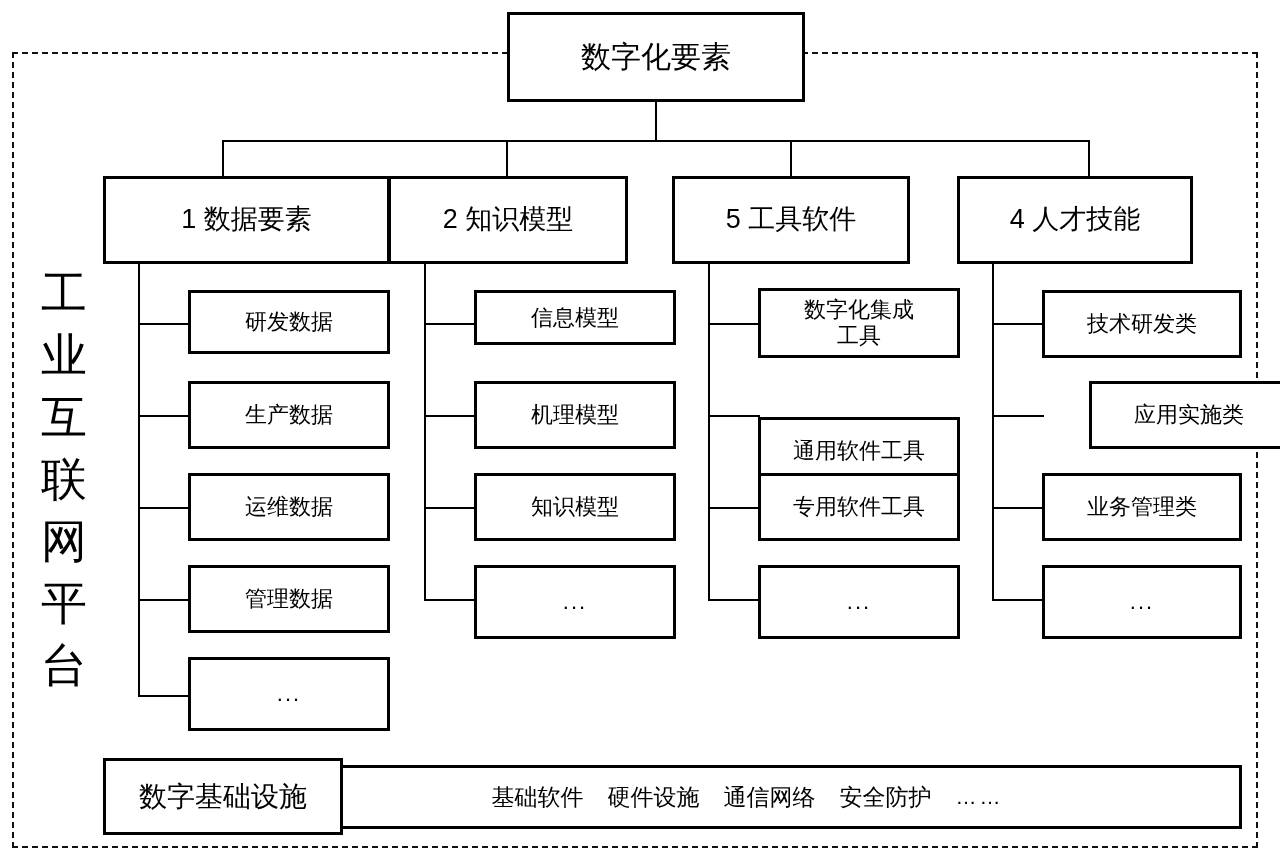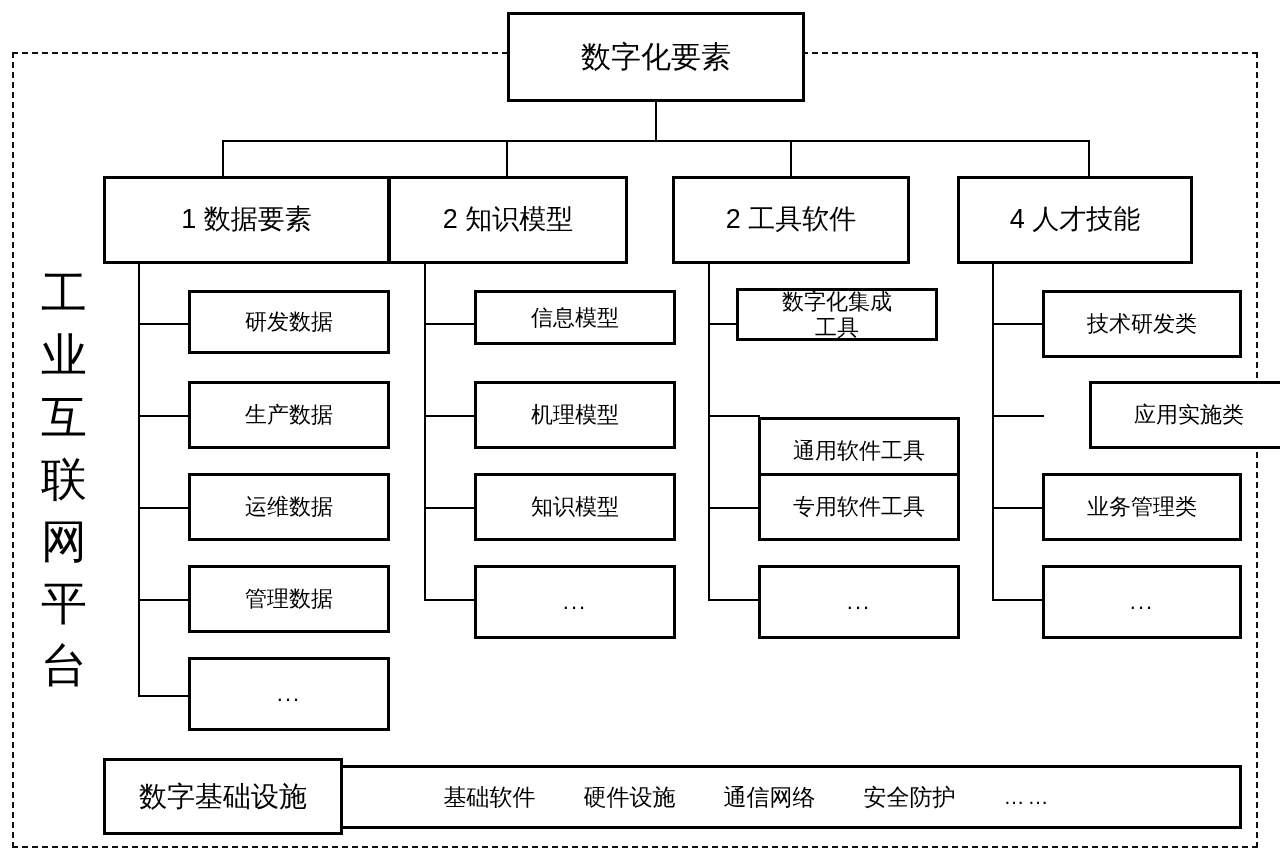--- a/index.html
+++ b/index.html
@@ -66,21 +66,21 @@
     border:3px solid #000;
     background:#fff;
     z-index:2;
     display:flex;
     align-items:center;
     justify-content:center;
   }
   .infra-items{
     display:flex;
     align-items:center;
-    gap:48px;
+    gap:24px;
     font-size:23px;
     padding-left:150px;
   }
   .infra-items .ellipsis{ font-size:21px; letter-spacing:3px; }
   .infra-label{
     position:absolute;
     box-sizing:border-box;
     border:3px solid #000;
     background:#fff;
     z-index:4;
@@ -123,21 +123,21 @@
     <span class="txt">数字化要素</span>
   </div>
 
   <div class="node lvl2" style="left:103px; top:176px; width:287px; height:88px;justify-content:center;">
     <span class="txt">1 数据要素</span>
   </div>
   <div class="node lvl2" style="left:388px; top:176px; width:240px; height:88px;">
     <span class="txt">2 知识模型</span>
   </div>
   <div class="node lvl2" style="left:672px; top:176px; width:238px; height:88px;">
-    <span class="txt">2 工具软件</span>
+    <span class="txt">5 工具软件</span>
   </div>
   <div class="node lvl2" style="left:957px; top:176px; width:236px; height:88px;">
     <span class="txt">4 人才技能</span>
   </div>
 
   <div class="ln v" style="left:138px; top:264px; height:432px;"></div>
   <div class="ln h" style="left:138px; top:323px; width:52px;"></div>
   <div class="ln h" style="left:138px; top:415px; width:52px;"></div>
   <div class="ln h" style="left:138px; top:507px; width:52px;"></div>
   <div class="ln h" style="left:138px; top:599px; width:52px;"></div>
@@ -177,21 +177,21 @@
   <div class="node leaf" style="left:474px; top:565px; width:202px; height:74px;">
     <span class="txt dots">...</span>
   </div>
 
   <div class="ln v" style="left:708px; top:264px; height:335px;"></div>
   <div class="ln h" style="left:708px; top:323px; width:52px;"></div>
   <div class="ln h" style="left:708px; top:415px; width:52px;"></div>
   <div class="ln h" style="left:708px; top:507px; width:52px;"></div>
   <div class="ln h" style="left:708px; top:599px; width:52px;"></div>
 
-  <div class="node leaf two-line" style="left:736px; top:288px; width:202px; height:53px; flex-direction:column;">
+  <div class="node leaf two-line" style="left:758px; top:288px; width:202px; height:70px; flex-direction:column;">
     <span class="txt">数字化集成</span>
     <span class="txt">工具</span>
   </div>
   <div class="node leaf" style="left:758px; top:381px; width:202px; height:68px;margin-top:36px;">
     <span class="txt">通用软件工具</span>
   </div>
   <div class="node leaf" style="left:758px; top:473px; width:202px; height:68px;">
     <span class="txt">专用软件工具</span>
   </div>
   <div class="node leaf" style="left:758px; top:565px; width:202px; height:74px;">

